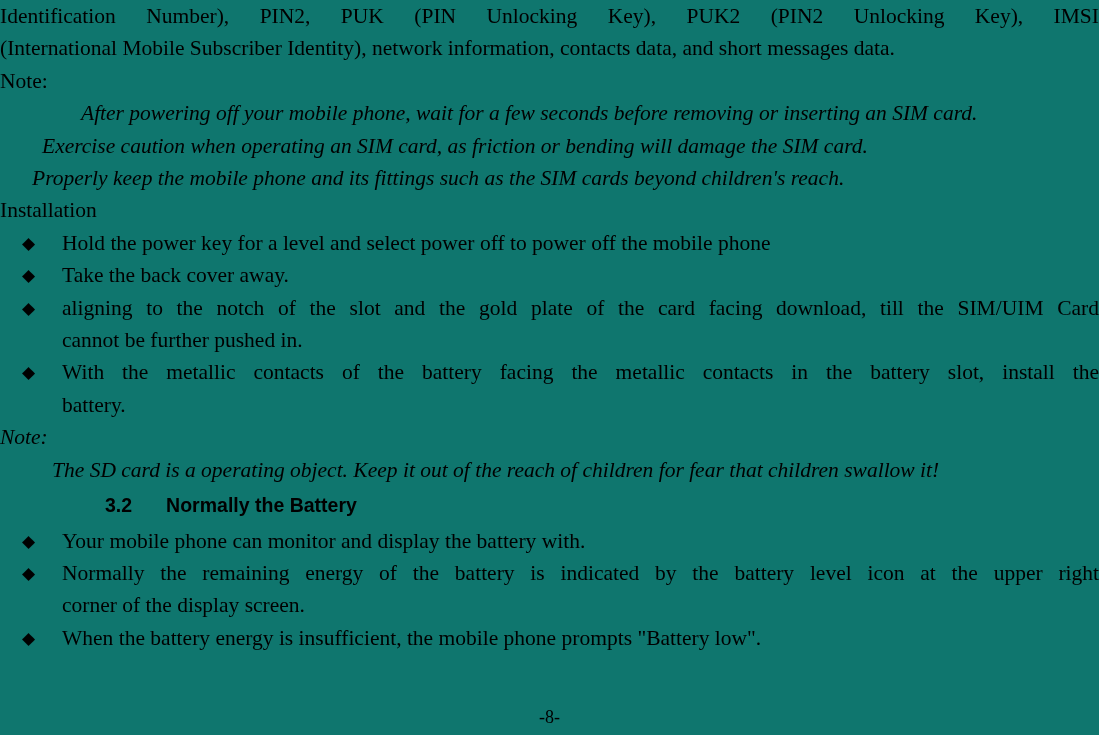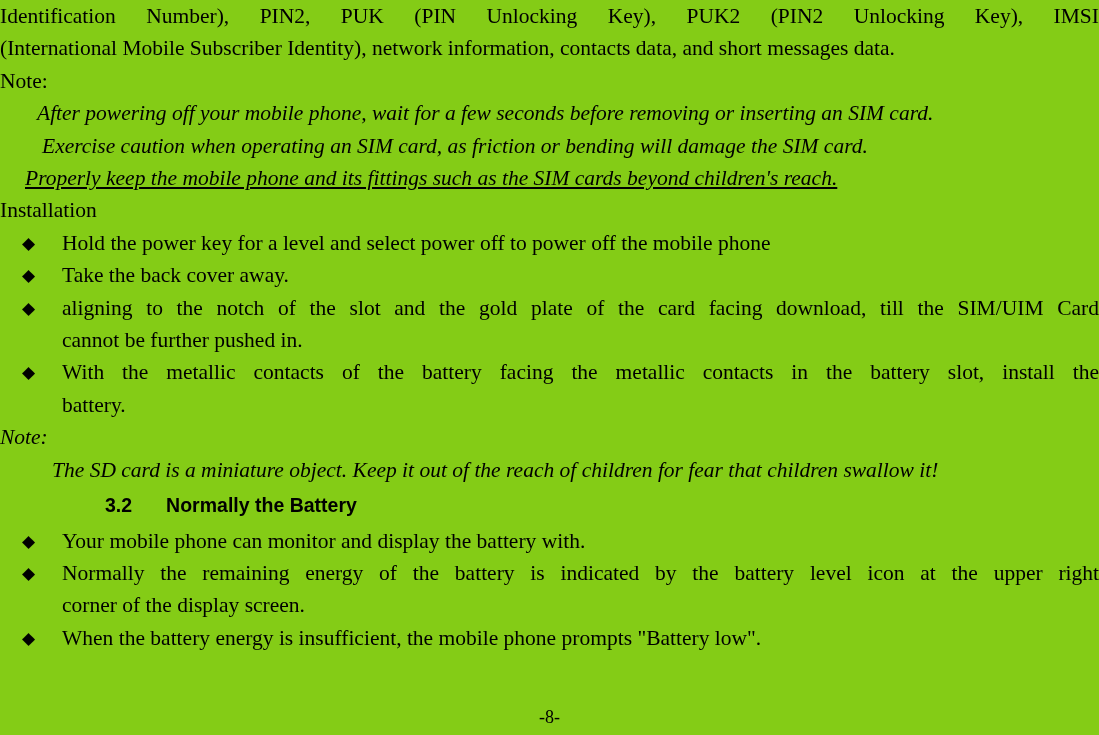--- a/index.html
+++ b/index.html
@@ -8,21 +8,21 @@
     background: #ffffff;
   }
   body {
     font-family: "Liberation Serif", "DejaVu Serif", serif;
     color: #000000;
   }
   .page {
     position: relative;
     width: 1099px;
     height: 735px;
-    background: #84cc16;
+    background: #0f766e;
     overflow: hidden;
     box-sizing: border-box;
   }
   .content {
     position: absolute;
     left: 0px;
     top: 0px;
     width: 1099px;
   }
 
@@ -64,23 +64,23 @@
   }
 
   
   .note-line {
     font-style: italic;
     font-size: 21.5px;
     line-height: 32.4px;
     margin: 0;
     white-space: nowrap;
   }
-  .ind-37 { padding-left: 37px; }
+  .ind-37 { padding-left: 37px; margin-left: 44px; }
   .ind-42 { padding-left: 42px; }
-  .ind-25 { padding-left: 25px; text-decoration: underline; }
+  .ind-25 { padding-left: 32px; }
   .ind-52 { padding-left: 52px; }
 
   
   .bullet-item {
     position: relative;
     padding-left: 62px;
     font-size: 21.5px;
     line-height: 32.4px;
     margin: 0;
     text-align: justify;
@@ -160,21 +160,21 @@
       <span class="lastline">cannot be further pushed in.</span>
     </div>
 
     <div class="bullet-item">
       <span class="bullet-mark">◆</span>
       <span class="jline">With the metallic contacts of the battery facing the metallic contacts in the battery slot, install the</span>
       <span class="lastline">battery.</span>
     </div>
 
     <div class="label-line label-italic">Note:</div>
-    <div class="note-line ind-52">The SD card is a miniature object. Keep it out of the reach of children for fear that children swallow it!</div>
+    <div class="note-line ind-52">The SD card is a operating object. Keep it out of the reach of children for fear that children swallow it!</div>
 
     <div class="sp-3"></div>
 
     <div class="heading"><span class="num">3.2</span><span class="gap"></span><span>Normally the Battery</span></div>
 
     <div class="sp-3"></div>
 
     <div class="bullet-item">
       <span class="bullet-mark">◆</span>
       <span class="lastline">Your mobile phone can monitor and display the battery with.</span>

